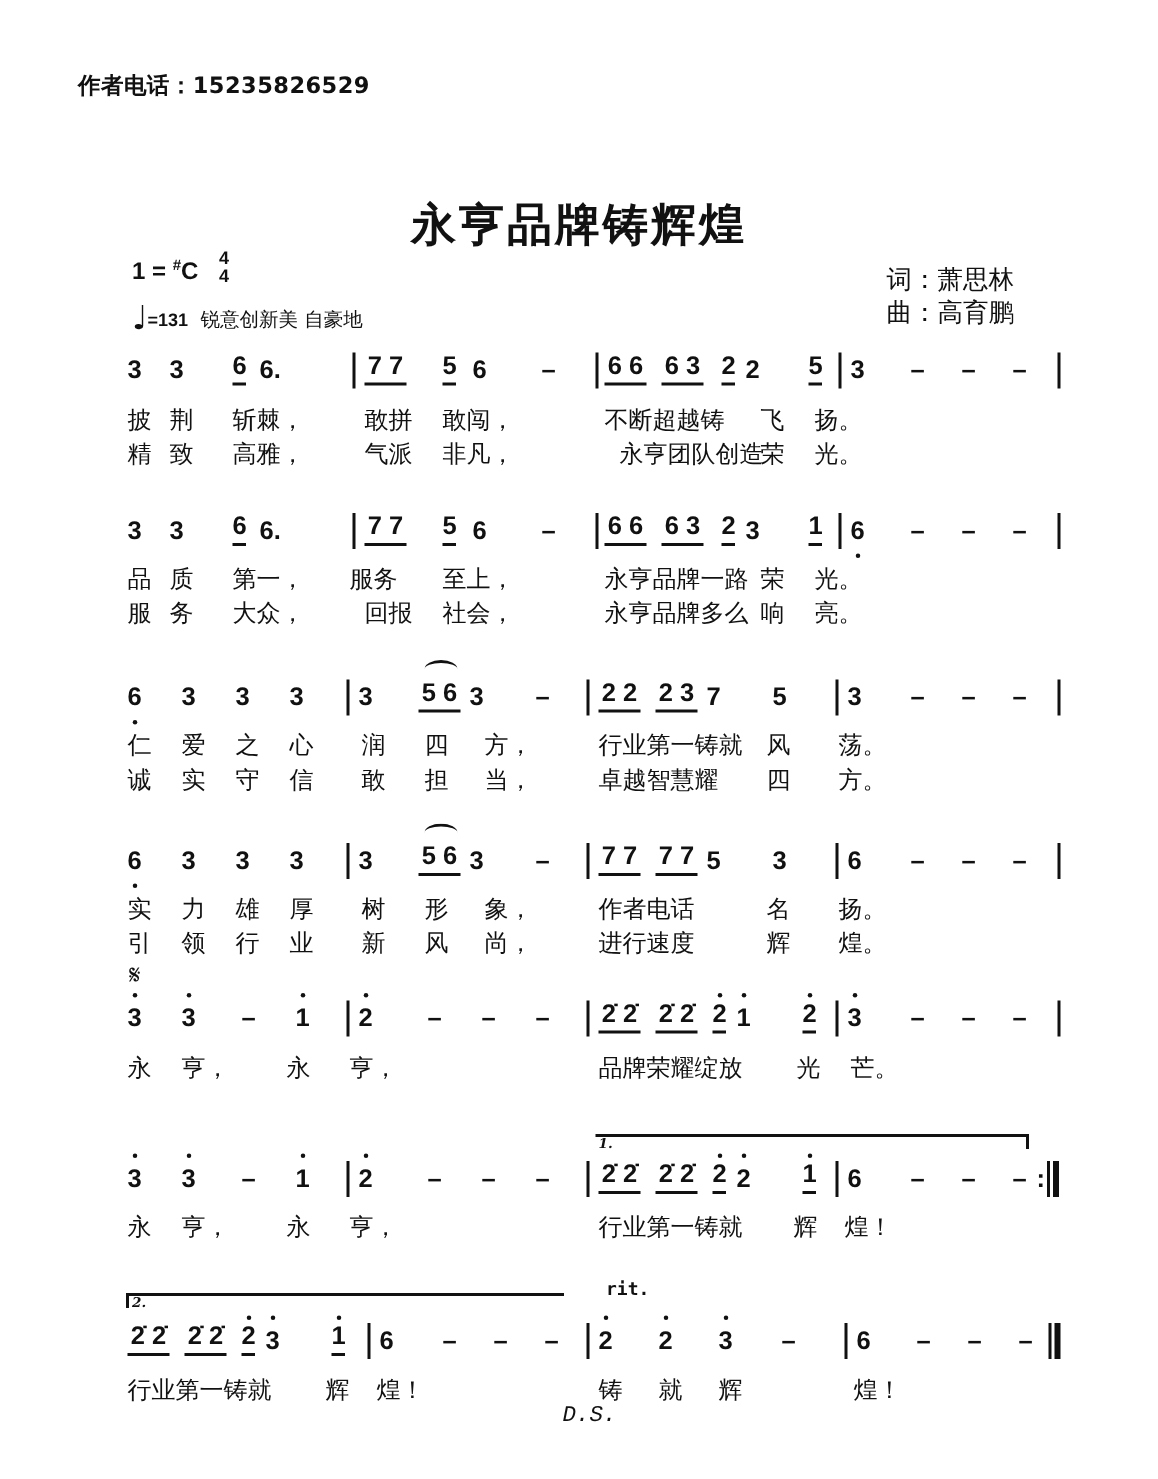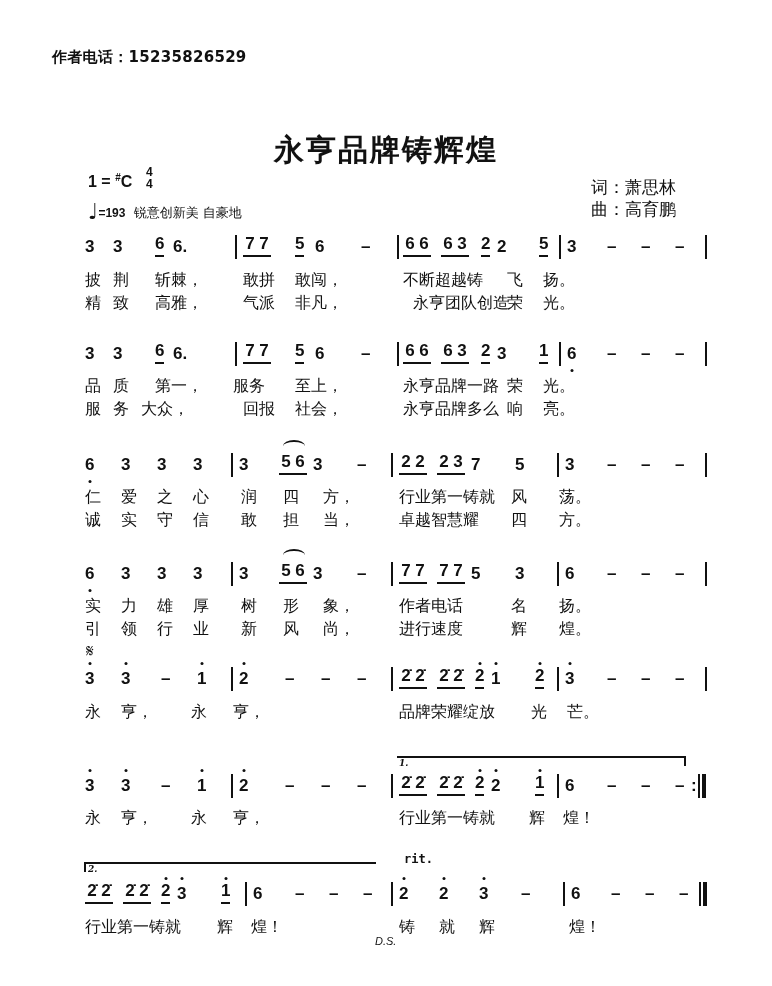--- a/index.html
+++ b/index.html
@@ -21,34 +21,34 @@
   .dbar{position:absolute;top:2px;width:5px;height:24px;border-left:2px solid #111;}
   .dotabove{position:absolute;left:50%;top:-3px;width:3px;height:3px;background:#111;border-radius:50%;transform:translateX(-50%);}
   .dotbelow{position:absolute;left:50%;bottom:-4px;width:3px;height:3px;background:#111;border-radius:50%;transform:translateX(-50%);}
   .lyr{position:absolute;left:85px;font-size:16px;line-height:20px;white-space:pre;letter-spacing:0;}
   .lyr span{position:absolute;top:0;white-space:nowrap;}
   .arc{position:absolute;width:22px;height:10px;border-top:2px solid #111;border-radius:50% 50% 0 0;}
   .volta{position:absolute;height:10px;border-top:2px solid #111;}
   .volta .lbl{position:absolute;left:2px;top:0;font-size:9px;font-weight:bold;font-style:italic;font-family:"DejaVu Serif",serif;}
   .segno{left:86px;top:640px;font-size:18px;font-family:"DejaVu Serif",serif;}
   .rit{left:404px;top:852px;font-family:"DejaVu Sans Mono",monospace;font-weight:bold;font-size:12px;}
-  .ds{left:375px;top:935px;font-family:Liberation Sans, sans-serif;font-style:italic;font-size:11px;}
+  .ds{left:375px;top:935px;font-family:Liberation Mono, monospace;font-style:italic;font-size:15px;}
 </style>
 </head>
 <body>
 
 <div class="abs author">作者电话：15235826529</div>
 <div class="abs title">永亨品牌铸辉煌</div>
 
 <div class="abs key"><span>1 = </span><sup>#</sup><span>C</span></div>
 <div class="abs meter">
     <div>4</div>
     <div>4</div>
   </div>
-<div class="abs tempo"><span class="note">♩</span><span class="val">=193</span>&nbsp;&nbsp;<span>锐意创新美 自豪地</span></div>
+<div class="abs tempo"><span class="note">♩</span><span class="val">=131</span>&nbsp;&nbsp;<span>锐意创新美 自豪地</span></div>
 <div class="abs credits">
     <div>词：萧思林</div>
     <div>曲：高育鹏</div>
   </div>
 
 <div class="row" style="top:233px">
   <span class="tok" style="left:0">3</span>
   <span class="tok" style="left:28px">3</span>
   <span class="tok ul" style="left:70px">6</span>
   <span class="tok" style="left:88px">6.</span>
@@ -120,21 +120,21 @@
   <span style="left:70px">第一，</span>
   <span style="left:148px">服务</span>
   <span style="left:210px">至上，</span>
   <span style="left:318px">永亨品牌一路</span>
   <span style="left:422px">荣</span>
   <span style="left:458px">光。</span>
 </div>
 <div class="lyr" style="top:399px">
   <span style="left:0">服</span>
   <span style="left:28px">务</span>
-  <span style="left:56px">大众，</span>
+  <span style="left:70px">大众，</span>
   <span style="left:158px">回报</span>
   <span style="left:210px">社会，</span>
   <span style="left:318px">永亨品牌多么</span>
   <span style="left:422px">响</span>
   <span style="left:458px">亮。</span>
 </div>
 
 <span class="arc" style="left:283px;top:440px"></span>
 <div class="row" style="top:451px">
   <span class="tok" style="left:0"><span>6</span><i class="dotbelow"></i></span>

